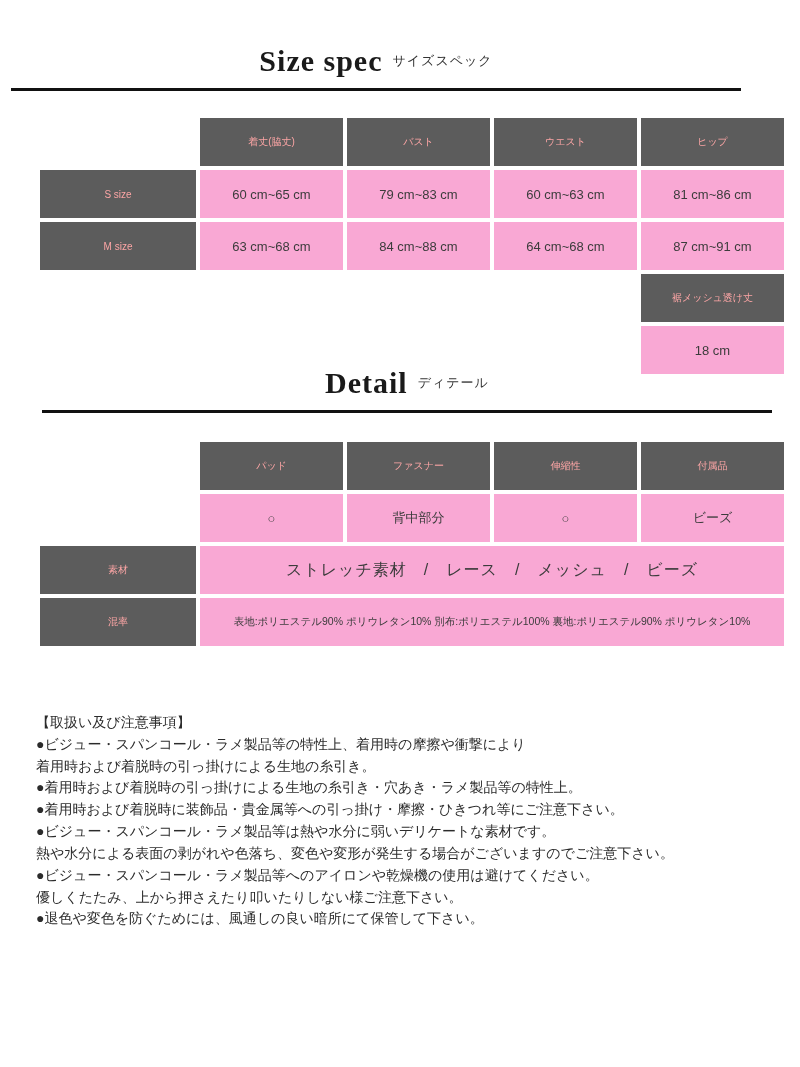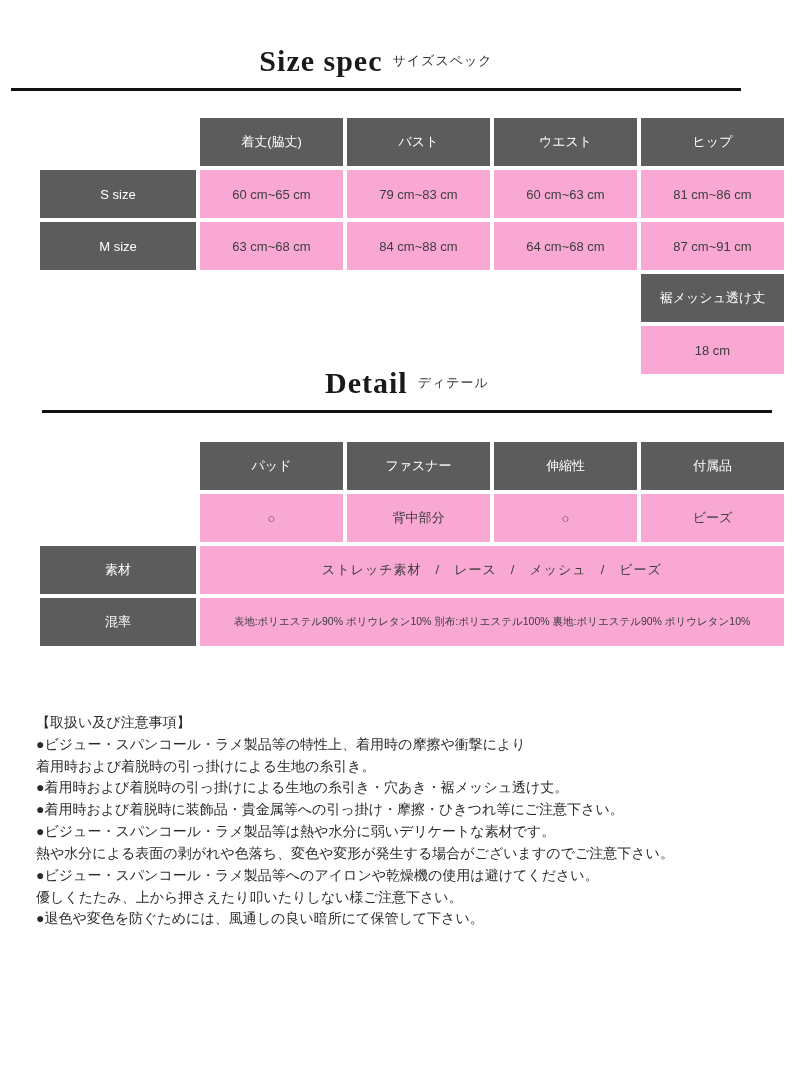--- a/index.html
+++ b/index.html
@@ -61,22 +61,22 @@
   }
   .tbl td {
     height: 46px;
     text-align: center;
     vertical-align: middle;
     font-size: 13px;
     color: #3a3a3a;
   }
   td.hdr {
     background: #5c5c5c;
-    color: #ffffff;
-    font-size: 13px;
+    color: #fca5a5;
+    font-size: 10px;
   }
   td.cell {
     background: #f9a8d4;
     color: #3c3c3c;
   }
   td.blank {
     background: transparent;
   }
 
   
@@ -99,21 +99,21 @@
     top: 438px;
     width: 728px;
   }
   #detail-table col.c0 { width: 156px; }
   #detail-table col.c1,
   #detail-table col.c2,
   #detail-table col.c3,
   #detail-table col.c4 { width: 143px; }
   #detail-table td.wide {
     text-align: center;
-    font-size: 13px;
+    font-size: 16px;
     letter-spacing: 1px;
   }
   #detail-table td.mix {
     font-size: 10.5px;
     letter-spacing: 0px;
   }
   .circle-mark { font-size: 14px; }
 
   
   .notes {
@@ -228,21 +228,21 @@
         <td class="hdr">混率</td>
         <td class="cell wide mix" colspan="4">表地:ポリエステル90%  ポリウレタン10%  別布:ポリエステル100%  裏地:ポリエステル90%  ポリウレタン10%</td>
       </tr>
     </tbody>
   </table>
 
   <div class="notes">
     <p>【取扱い及び注意事項】</p>
     <p>●ビジュー・スパンコール・ラメ製品等の特性上、着用時の摩擦や衝撃により</p>
     <p>着用時および着脱時の引っ掛けによる生地の糸引き。</p>
-    <p>●着用時および着脱時の引っ掛けによる生地の糸引き・穴あき・裾メッシュ透け丈。</p>
+    <p>●着用時および着脱時の引っ掛けによる生地の糸引き・穴あき・ラメ製品等の特性上。</p>
     <p>●着用時および着脱時に装飾品・貴金属等への引っ掛け・摩擦・ひきつれ等にご注意下さい。</p>
     <p>●ビジュー・スパンコール・ラメ製品等は熱や水分に弱いデリケートな素材です。</p>
     <p>熱や水分による表面の剥がれや色落ち、変色や変形が発生する場合がございますのでご注意下さい。</p>
     <p>●ビジュー・スパンコール・ラメ製品等へのアイロンや乾燥機の使用は避けてください。</p>
     <p>優しくたたみ、上から押さえたり叩いたりしない様ご注意下さい。</p>
     <p>●退色や変色を防ぐためには、風通しの良い暗所にて保管して下さい。</p>
   </div>
 
 </div>
 

